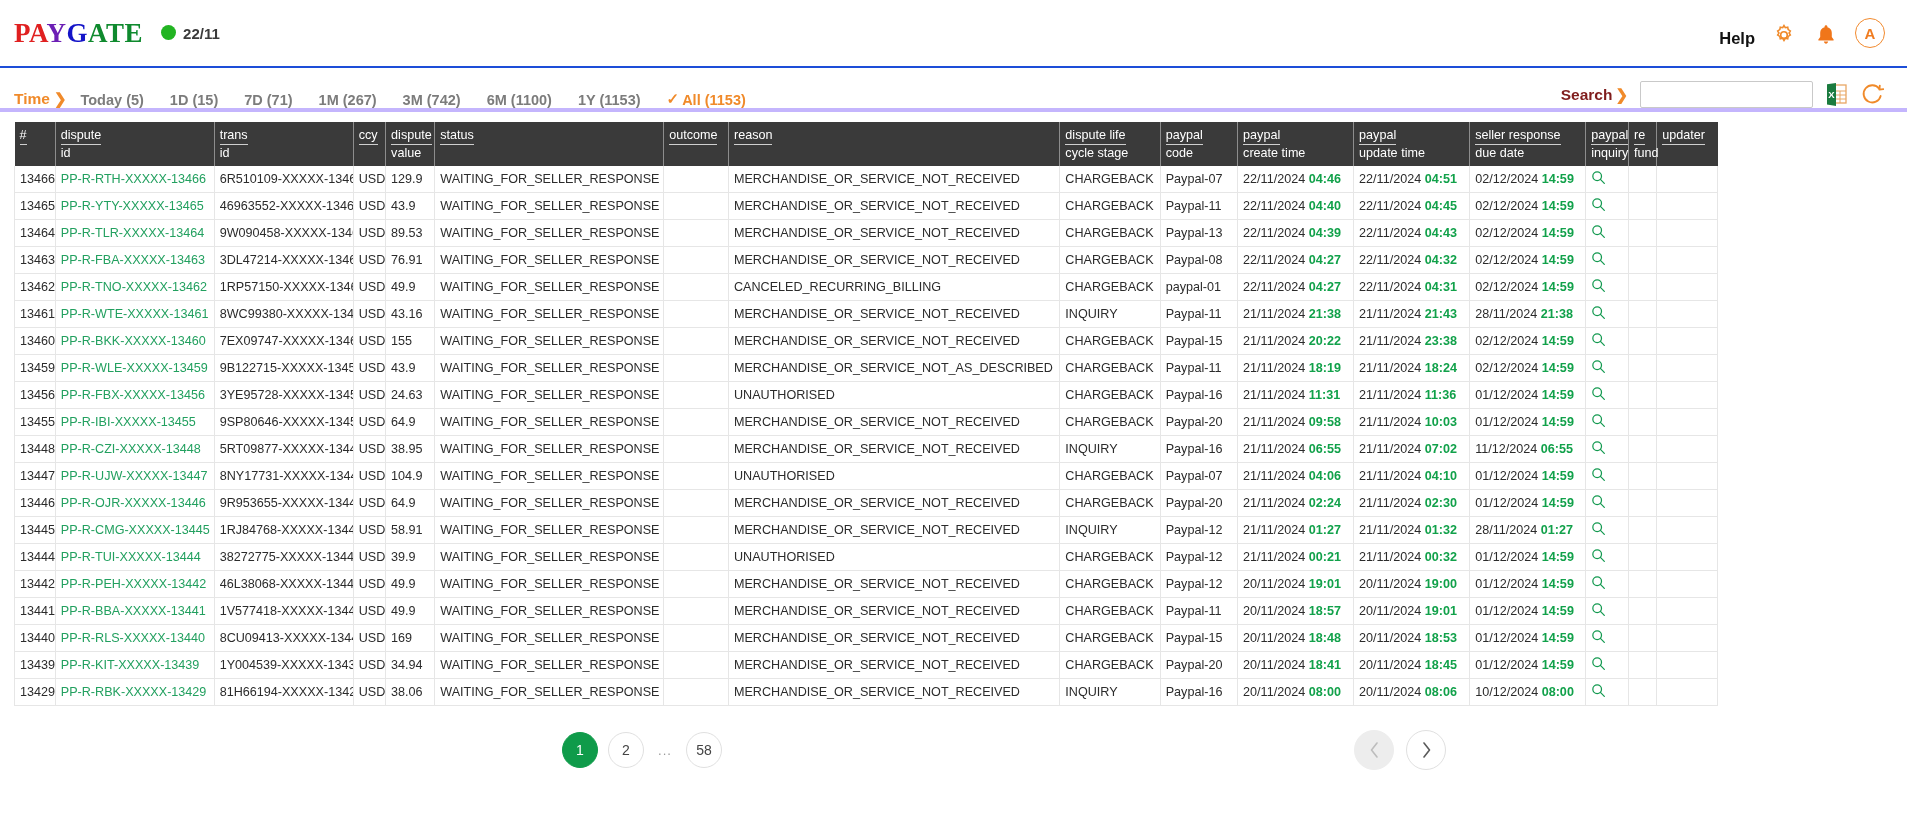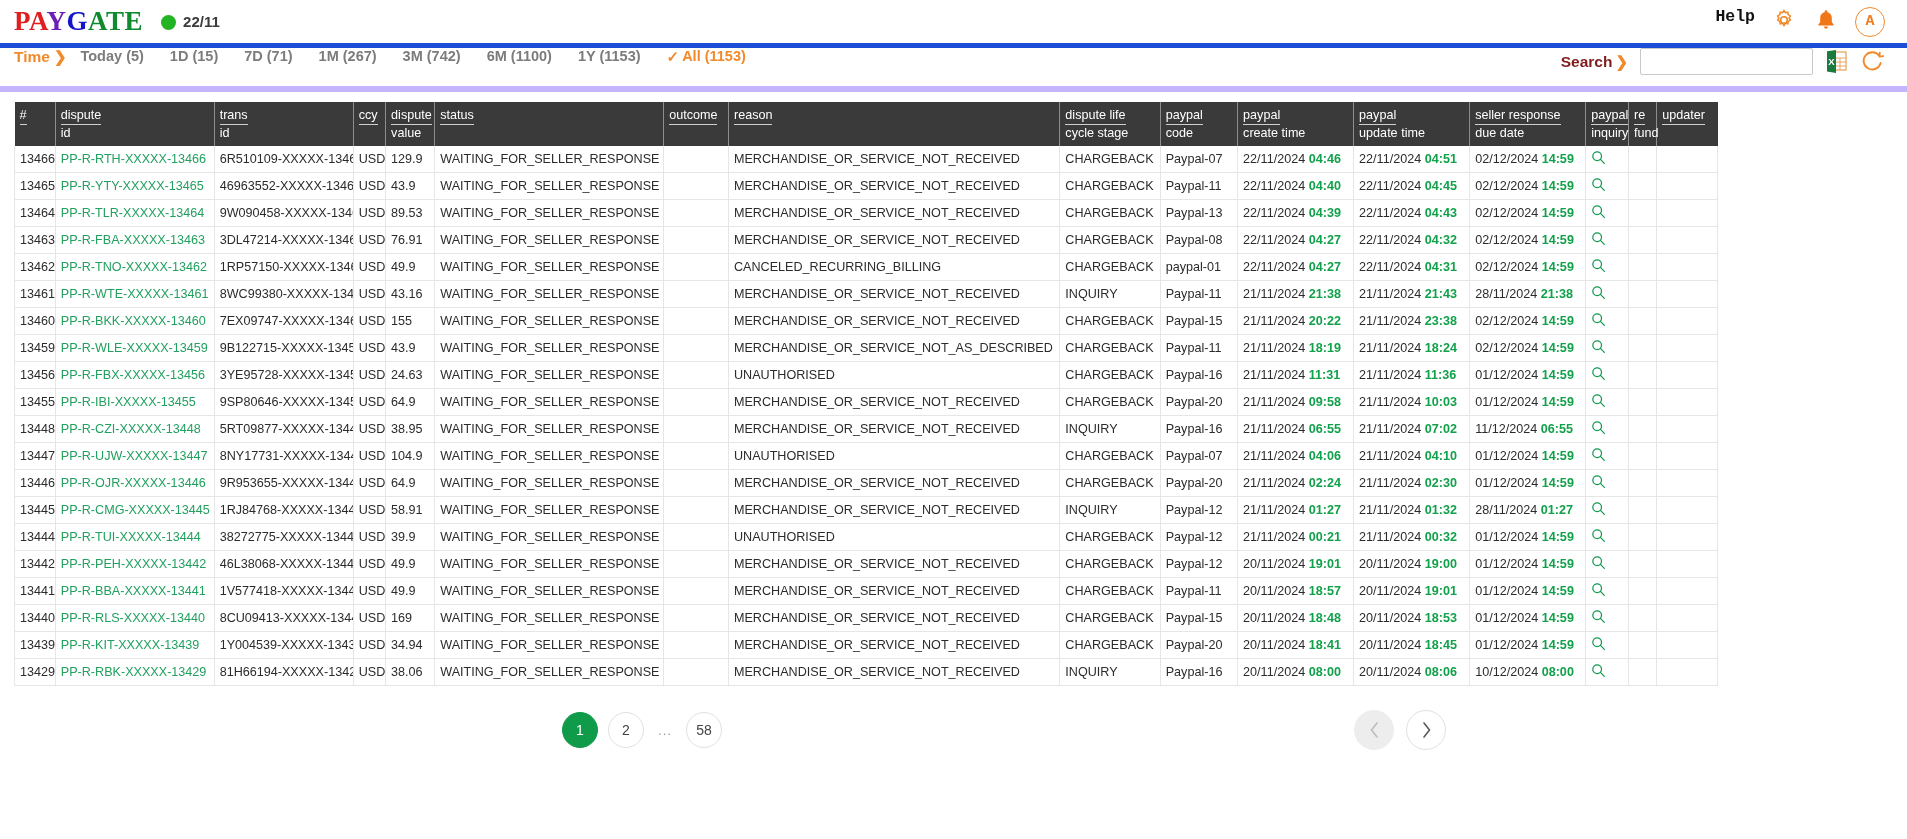--- a/index.html
+++ b/index.html
@@ -6,43 +6,43 @@
   html, body {
     margin: 0; padding: 0;
     width: 1907px; height: 839px;
     background: #ffffff;
     font-family: "Liberation Sans", sans-serif;
     overflow: hidden;
   }
 
   
   .topbar {
-    height: 48px;
+    height: 68px;
     display: flex;
     align-items: center;
     padding: 0 22px 0 14px;
-    border-bottom: 5px solid #1d4ed8;
+    border-bottom: 2px solid #1d4ed8;
     background: #fff;
   }
   .logo {
     font-family: "Liberation Serif", serif;
     font-size: 27px;
     font-weight: bold;
     letter-spacing: 0.5px;
     margin-right: 18px;
     white-space: nowrap;
   }
   .logo .l-red   { color: #e02020; }
   .logo .l-purple{ color: #6c1fb5; }
   .logo .l-blue  { color: #1414c8; }
   .logo .l-green { color: #0f8a2e; }
 
   .status-wrap {
     display: flex;
-    align-items: flex-end;
+    align-items: flex-start;
     gap: 7px;
     margin-right: 42px;
   }
   .status-dot {
     width: 15px; height: 15px;
     border-radius: 50%;
     background: #22b422;
     display: inline-block;
   }
   .status-date {
@@ -67,23 +67,22 @@
   .navitem.active {
     color: #0f8a47;
     border: 2px solid #0f8a47;
     border-radius: 7px;
     padding: 4px 10px;
   }
 
   .topbar-right {
     margin-left: auto;
     display: flex;
-    align-items: flex-start;
+    align-items: flex-end;
     gap: 16px;
-    font-family: Liberation Mono, monospace;
   }
   .help-link {
     font-size: 16.5px;
     font-weight: bold;
     color: #121212;
     cursor: pointer;
   }
   .icon-btn {
     width: 26px; height: 26px;
     display: flex; align-items: center; justify-content: center;
@@ -97,23 +96,23 @@
     font-size: 15px;
     font-weight: bold;
     display: flex; align-items: center; justify-content: center;
     cursor: pointer;
   }
 
   
   .filterbar {
     height: 44px;
     display: flex;
-    align-items: flex-start;
+    align-items: flex-end;
     padding: 0 22px 0 14px;
-    border-bottom: 6px solid #c4b5fd;
+    border-bottom: 4px solid #c4b5fd;
     background: #fff;
     position: relative;
   }
   .filter-label {
     color: #f08a2a;
     font-size: 15.5px;
     font-weight: bold;
     margin-right: 4px;
     cursor: pointer;
   }

